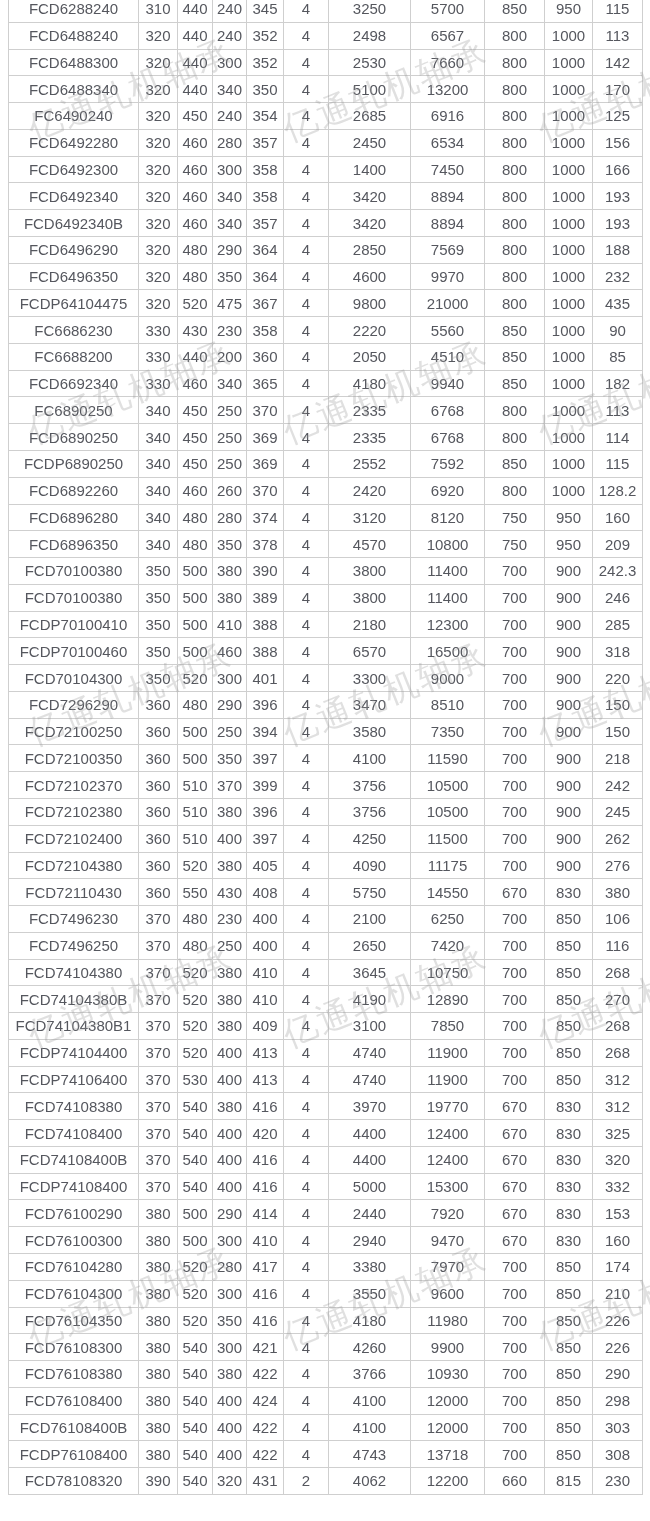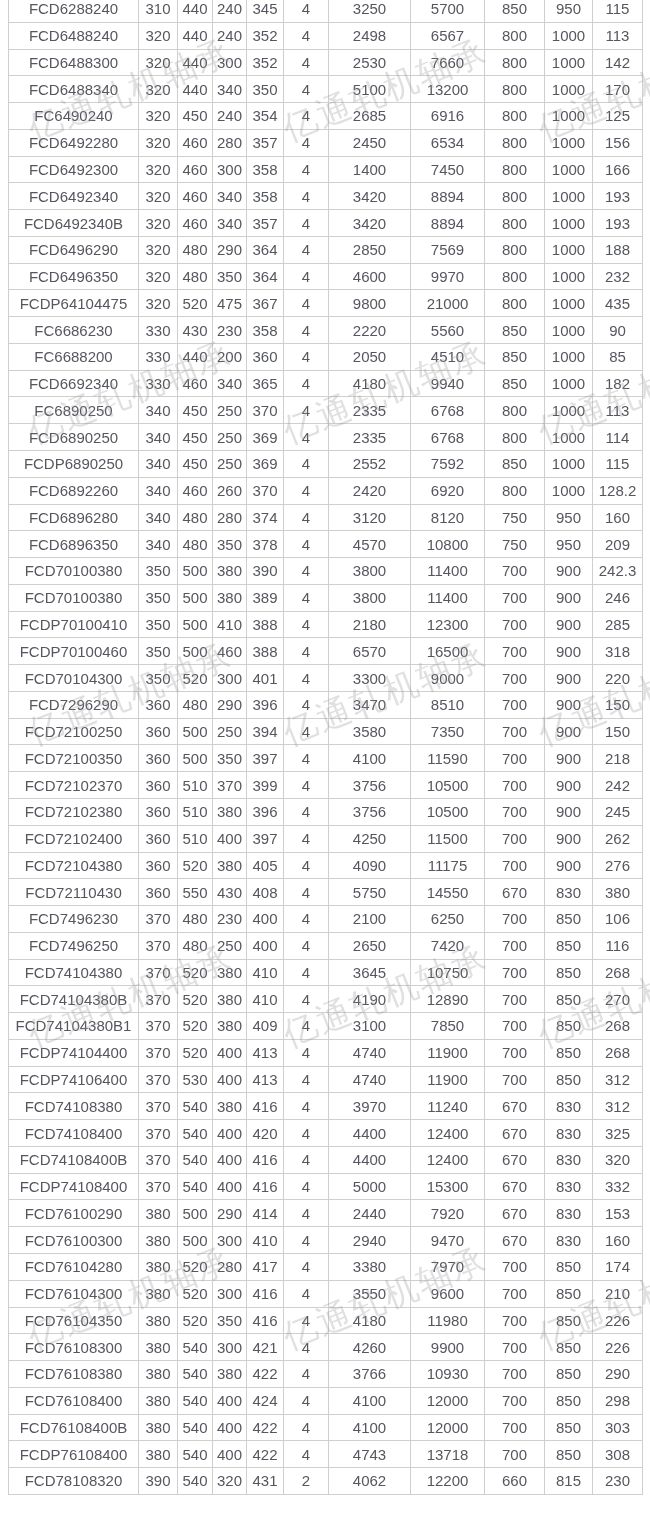--- a/index.html
+++ b/index.html
@@ -624,21 +624,21 @@
           <td>312</td>
         </tr>
         <tr>
           <td>FCD74108380</td>
           <td>370</td>
           <td>540</td>
           <td>380</td>
           <td>416</td>
           <td>4</td>
           <td>3970</td>
-          <td>11240</td>
+          <td>19770</td>
           <td>670</td>
           <td>830</td>
           <td>312</td>
         </tr>
         <tr>
           <td>FCD74108400</td>
           <td>370</td>
           <td>540</td>
           <td>400</td>
           <td>420</td>

